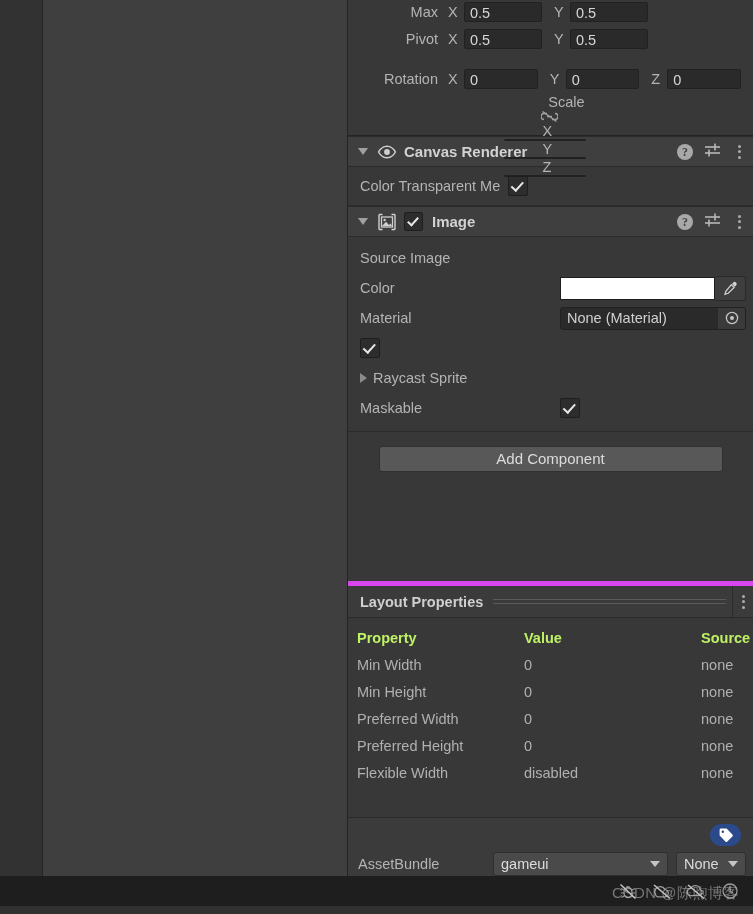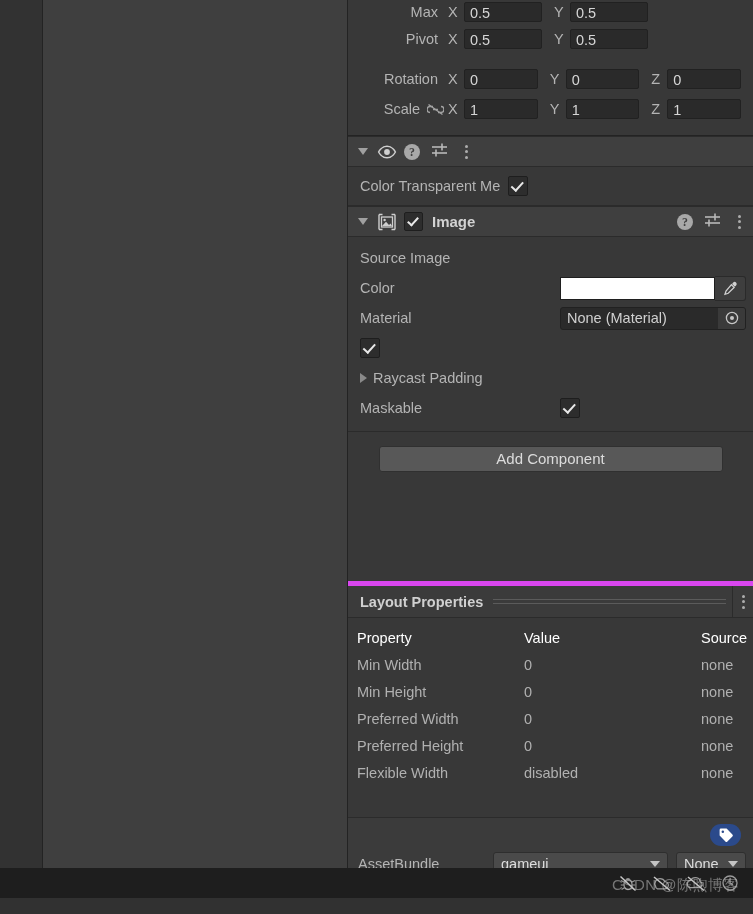--- a/index.html
+++ b/index.html
@@ -383,21 +383,21 @@
     overflow: hidden;
   }
   .lp-row {
     display: flex;
     height: 27px;
     align-items: center;
     padding-left: 9px;
     font-size: 14.5px;
     color: #b0b0b0;
   }
-  .lp-row.head { font-weight: normal; color: #ffffff; }
+  .lp-row.head { font-weight: bold; color: #bef264; }
   .lp-c1 { width: 167px; flex: none; white-space: nowrap; }
   .lp-c2 { width: 177px; flex: none; white-space: nowrap; }
   .lp-c3 { flex: none; white-space: nowrap; }
 
   
   .ab-wrap {
     position: absolute;
     left: 0; bottom: 0;
     width: 405px;
     height: 66px;
@@ -455,21 +455,21 @@
     border-top: 6px solid #c4c4c4;
     margin: 0 7px 0 2px;
     flex: none;
   }
   .dd-gameui { width: 175px; margin-right: 8px; }
   .dd-none { width: 70px; }
 
   
   .statusbar {
     position: absolute;
-    left: 0; bottom: 16px;
+    left: 0; bottom: 8px;
     width: 753px; height: 30px;
     background: #1e1e1e;
     display: flex;
     align-items: center;
     justify-content: flex-end;
     padding-right: 12px;
     box-sizing: border-box;
     gap: 12px;
   }
   .sb-ico { width: 22px; height: 20px; display: flex; align-items: center; justify-content: center; }
@@ -518,21 +518,21 @@
       <div class="row" style="height:30px;">
         <div class="row-label">Rotation</div>
         <div class="axis">X</div>
         <div class="numfield w3">0</div>
         <div class="axis">Y</div>
         <div class="numfield w3">0</div>
         <div class="axis">Z</div>
         <div class="numfield w3">0</div>
       </div>
 
-      <div class="row" style="height:30px;">
+      <div class="row" style="height:30px;flex-direction:column;">
         <div class="row-label" style="width:72px;padding-right:4px;">Scale</div>
         <div class="link-icon">
           <svg width="17" height="13" viewBox="0 0 17 13">
             <path d="M3 9.5 A3 3 0 0 1 3 3.5 L6 3.5" stroke="#a2a2a2" stroke-width="1.5" fill="none"></path>
             <path d="M14 3.5 A3 3 0 0 1 14 9.5 L11 9.5" stroke="#a2a2a2" stroke-width="1.5" fill="none"></path>
             <path d="M6 6.5 L11 6.5" stroke="#a2a2a2" stroke-width="1.5" fill="none"></path>
             <path d="M1.5 1.5 L15.5 11.5" stroke="#a2a2a2" stroke-width="1.4" fill="none"></path>
           </svg>
         </div>
         <div class="axis">X</div>
@@ -545,20 +545,21 @@
     </div>
 
     <div class="comp-header">
       <span class="foldout"></span>
       <span class="comp-icon">
         <svg width="20" height="14" viewBox="0 0 20 14">
           <path d="M10 1.2 C4.6 1.2 1.6 7 1.6 7 S4.6 12.8 10 12.8 S18.4 7 18.4 7 S15.4 1.2 10 1.2 Z" fill="none" stroke="#cfcfcf" stroke-width="1.5"></path>
           <circle cx="10" cy="7" r="2.9" fill="#cfcfcf"></circle>
         </svg>
       </span>
+      <span class="comp-title">Canvas Renderer</span>
       <span class="hdr-icons">
         <span class="ico-help">?</span>
         <span class="ico-preset">
           <svg width="18" height="16" viewBox="0 0 18 16">
             <line x1="1" y1="5" x2="16" y2="5" stroke="#b8b8b8" stroke-width="1.6"></line>
             <line x1="1" y1="11" x2="16" y2="11" stroke="#b8b8b8" stroke-width="1.6"></line>
             <line x1="11" y1="1.5" x2="11" y2="8.5" stroke="#b8b8b8" stroke-width="1.6"></line>
             <line x1="5" y1="7.5" x2="5" y2="14.5" stroke="#b8b8b8" stroke-width="1.6"></line>
           </svg>
         </span>
@@ -638,21 +639,21 @@
         </span>
       </div>
 
       <div class="prow">
         <span class="chk"></span>
       </div>
 
       <div class="prow">
         <span class="plabel" style="padding-left:0;">
           <span class="tri-right"></span>
-          <span>Raycast Padding</span>
+          <span>Raycast Sprite</span>
         </span>
       </div>
 
       <div class="prow">
         <span class="plabel">Maskable</span>
         <span class="chk"></span>
       </div>
     </div>
 
     <div class="addcomp-wrap">

